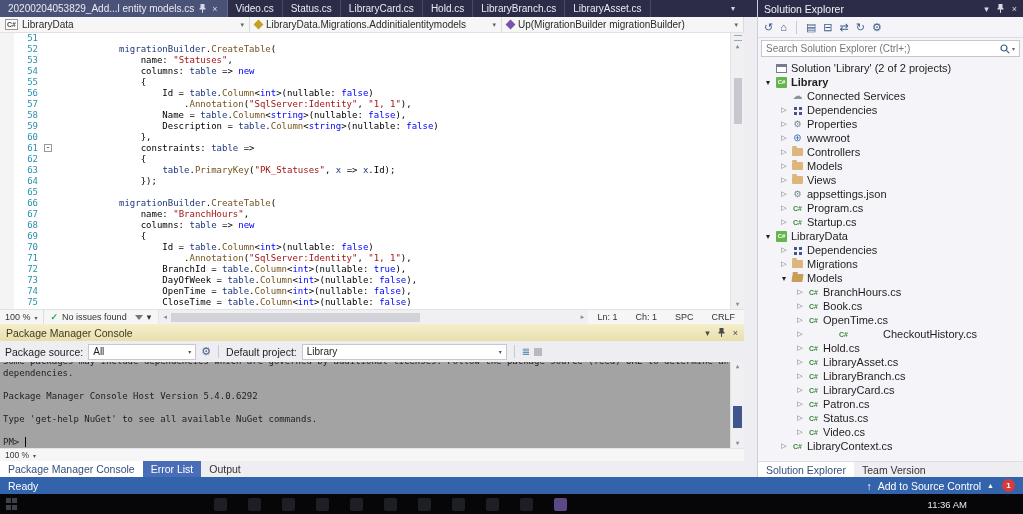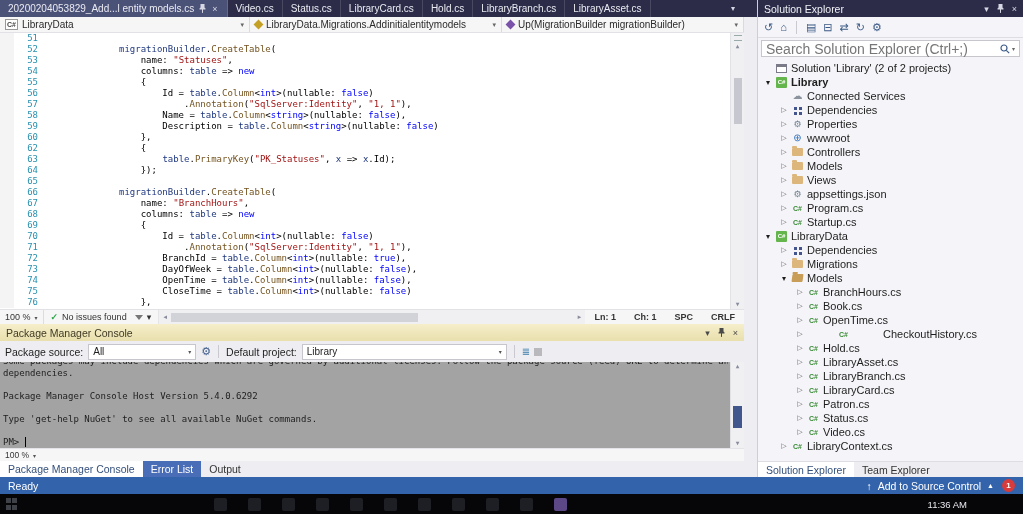--- a/index.html
+++ b/index.html
@@ -54,21 +54,21 @@
   .editor-bottom { height:15px; background:#f6f6f6; border-top:1px solid #e2e2e6; display:flex; align-items:center; font-size:9px; color:#333; }
   .zoom-ctl { display:flex; align-items:center; gap:4px; padding:0 5px; border-right:1px solid #ddd; height:100%; cursor:pointer; }
   .zoom-ctl .chev, .pmc-zoom .chev { font-size:6px; color:#555; }
   .health { display:flex; align-items:center; gap:4px; padding:0 7px; height:100%; cursor:pointer; }
   .check { color:#2ba84a; font-weight:bold; font-size:9px; }
   .funnel { width:0; height:0; border-left:4px solid transparent; border-right:4px solid transparent; border-top:5px solid #777; margin-left:4px; }
   .hs-track { flex:1; height:100%; position:relative; background:#f0f0f2; border-left:1px solid #e5e5e8; display:flex; align-items:center; }
   .hs-arrow { font-size:6px; color:#888c9c; padding:0 3px; cursor:pointer; }
   .hs-thumb { position:absolute; left:12px; top:3px; height:9px; width:58%; background:#d2d3d8; cursor:pointer; }
   .doc-info { display:flex; height:100%; align-items:center; }
-  .doc-info span { padding:0 9px;font-weight:bold; }
+  .doc-info span { padding:0 9px; }
 
   
   .pmc-title { height:17px; background:linear-gradient(#f5eeca,#e9dfad); display:flex; align-items:center; padding:0 6px; font-size:10.5px; color:#3f3a24; }
   .win-icons { margin-left:auto; display:flex; align-items:center; gap:8px; font-size:9px; color:#4a4a4a; }
   .win-icons > * { cursor:pointer; }
   .pmc-toolbar { height:21px; background:#eeeef2; display:flex; align-items:center; gap:5px; padding:0 5px; font-size:10.5px; }
   .dropdown { background:#fff; border:1px solid #c6c6cc; height:16px; display:flex; align-items:center; padding:0 4px; gap:4px; font-size:10px; cursor:pointer; }
   .dropdown .chev { margin-left:auto; font-size:6px; color:#555; }
   .dd-all { width:108px; } .dd-proj { width:205px; }
   .gear { color:#44608f; font-size:11px; cursor:pointer; }
@@ -89,21 +89,21 @@
   .ptab.active { background:#ffffff; color:#34507c; }
   .ptab.highlight { background:#4a6db8; color:#fff; }
 
   
   .se-title { height:17px; background:var(--chrome,#2c2c49); color:#f0f0f6; display:flex; align-items:center; padding:0 6px; font-size:10.5px; }
   .se-title .win-icons { color:#d8d8e4; }
   .se-toolbar { height:21px; display:flex; align-items:center; gap:7px; padding:0 6px; color:#3c5a86; font-size:11px; border-bottom:1px solid #dddde4; background:#f5f5f9; }
   .tbico { cursor:pointer; line-height:14px; }
   .se-search { padding:2px 3px; background:#f5f5f9; }
   .search-box { background:#fff; border:1px solid #c6c6cc; height:17px; display:flex; align-items:center; padding:0 4px; gap:4px; }
-  .search-box input { border:none; outline:none; flex:1; font-size:14px; background:transparent; font-family:"Liberation Sans",sans-serif; color:#333; }
+  .search-box input { border:none; outline:none; flex:1; font-size:10px; background:transparent; font-family:"Liberation Sans",sans-serif; color:#333; }
   .search-box input::placeholder { color:#767676; }
   .search-mag { display:flex; align-items:center; gap:2px; cursor:pointer; }
   .search-mag .chev { font-size:6px; color:#666; }
   .se-tree { flex:1; overflow:hidden; padding-top:2px; background:#f5f5f9; }
   .trow { height:14px; display:flex; align-items:center; white-space:nowrap; cursor:pointer; font-size:11px; }
   .trow.bold .tlabel { font-weight:bold; }
   .exp { width:12px; flex:none; text-align:center; font-size:7px; color:#5f5f5f; }
   .exp.expanded { color:#1e1e1e; font-size:8px; }
   .ticon { width:15px; flex:none; display:flex; align-items:center; justify-content:center; }
   .tlabel { padding-left:2px; }
@@ -251,20 +251,28 @@
               <span class="ctext"><span class="tk-p">                    Description = </span><span class="tk-v">table</span><span class="tk-p">.</span><span class="tk-m">Column</span><span class="tk-p">&lt;</span><span class="tk-k">string</span><span class="tk-p">&gt;(nullable: </span><span class="tk-k">false</span><span class="tk-p">)</span></span>
             </div>
             <div class="code-line">
               <span class="bpm"></span>
               <span class="ln">60</span>
               <span class="fold"></span>
               <span class="ctext"><span class="tk-p">                },</span></span>
             </div>
             <div class="code-line">
               <span class="bpm"></span>
+              <span class="ln">61</span>
+              <span class="fold">
+                <span class="foldbox">-</span>
+              </span>
+              <span class="ctext"><span class="tk-p">                constraints: </span><span class="tk-v">table</span><span class="tk-p"> =&gt;</span></span>
+            </div>
+            <div class="code-line">
+              <span class="bpm"></span>
               <span class="ln">62</span>
               <span class="fold"></span>
               <span class="ctext"><span class="tk-p">                {</span></span>
             </div>
             <div class="code-line">
               <span class="bpm"></span>
               <span class="ln">63</span>
               <span class="fold"></span>
               <span class="ctext"><span class="tk-p">                    </span><span class="tk-v">table</span><span class="tk-p">.</span><span class="tk-m">PrimaryKey</span><span class="tk-p">(</span><span class="tk-s">"PK_Statuses"</span><span class="tk-p">, </span><span class="tk-v">x</span><span class="tk-p"> =&gt; </span><span class="tk-v">x</span><span class="tk-p">.Id);</span></span>
             </div>
@@ -674,21 +682,21 @@
             <span class="exp collapsed">▷</span>
             <span class="ticon">
               <span class="i-cs">C#</span>
             </span>
             <span class="tlabel">LibraryContext.cs</span>
           </div>
         </div>
 
       <div class="se-tabs" id="se-tabs">
           <span class="ptab active">Solution Explorer</span>
-          <span class="ptab normal">Team Explorer</span>
+          <span class="ptab normal">Team Version</span>
         </div>
     </div>
   </div>
 
   <div class="status-bar">
     <span>Ready</span>
     <span class="sb-right">
       <span>↑</span>
       <span>Add to Source Control</span>
       <span class="small">▲</span>

